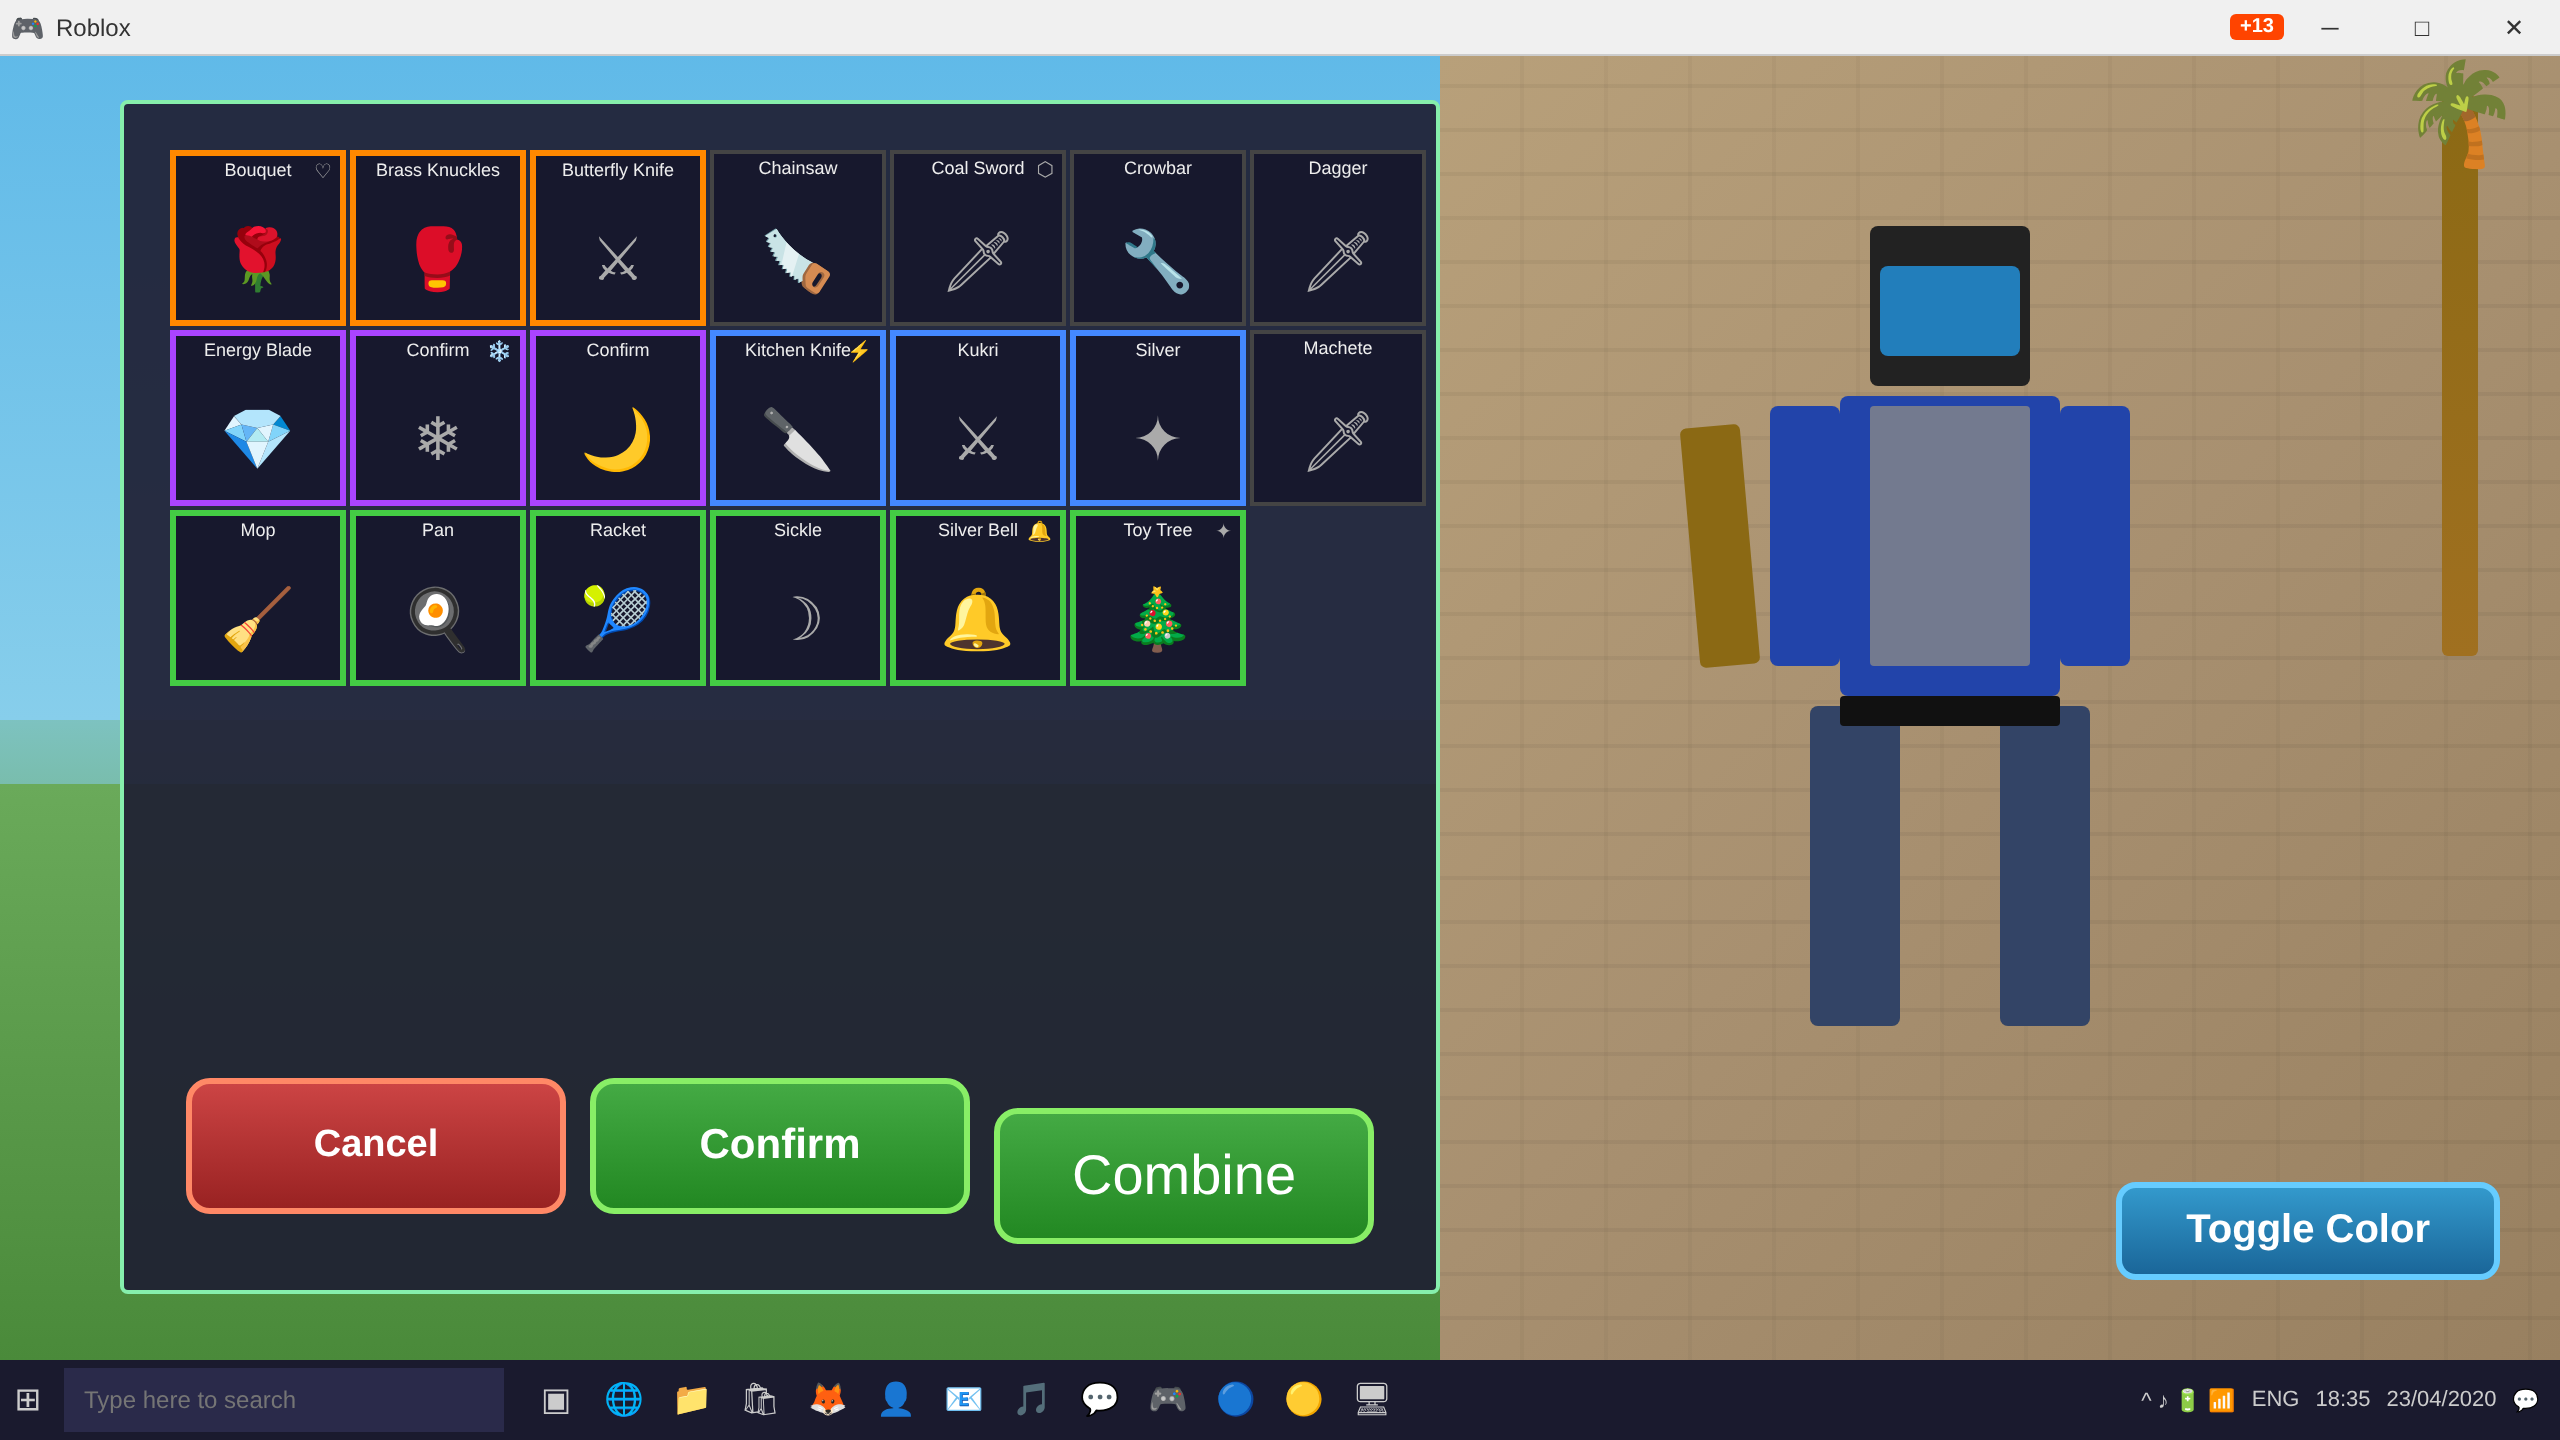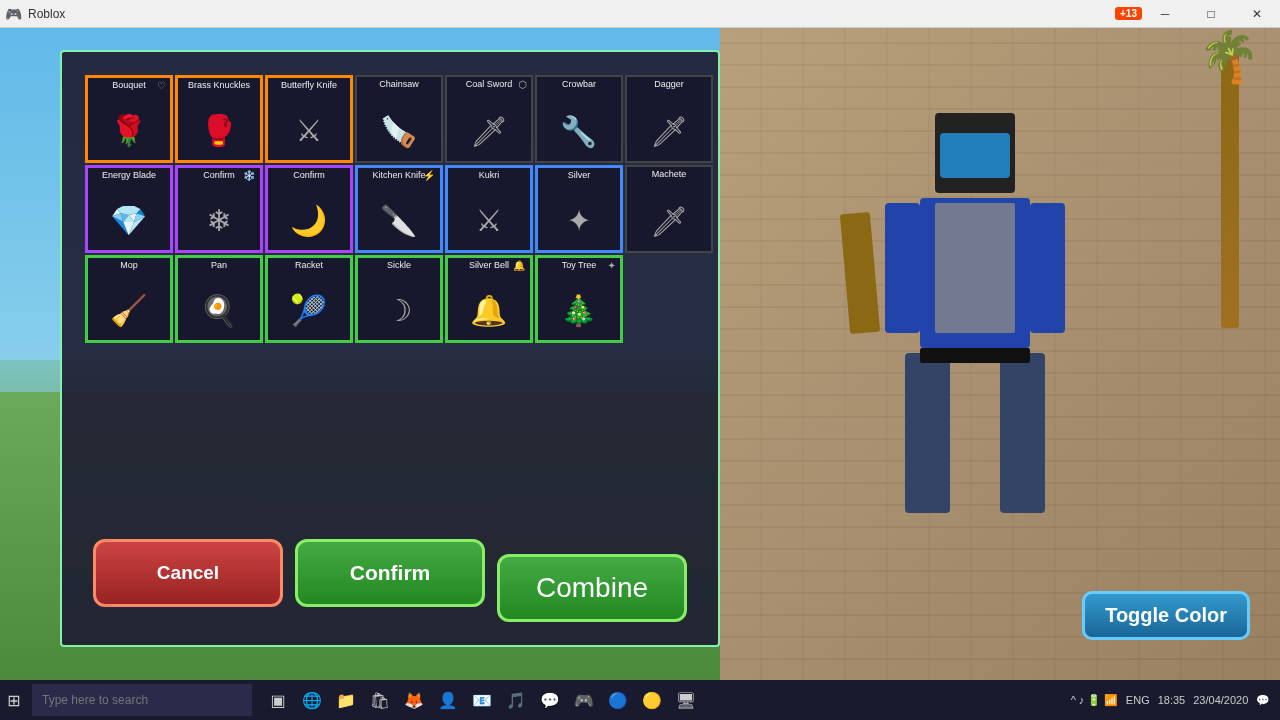--- a/index.html
+++ b/index.html
@@ -261,21 +261,21 @@
     .btn-toggle-color {
       position: absolute;
       right: 30px;
       bottom: 80px;
       background: linear-gradient(180deg, #3399cc 0%, #1a6699 100%);
       border: 3px solid #66ccff;
       border-radius: 10px;
       color: white;
       font-size: 20px;
       font-weight: bold;
-      padding: 10px 20px;
+      padding: 10px 32px;
       cursor: pointer;
       z-index: 60;
     }
 
     
     .weapon {
       width: 60px;
       height: 60px;
       display: flex;
       align-items: center;

